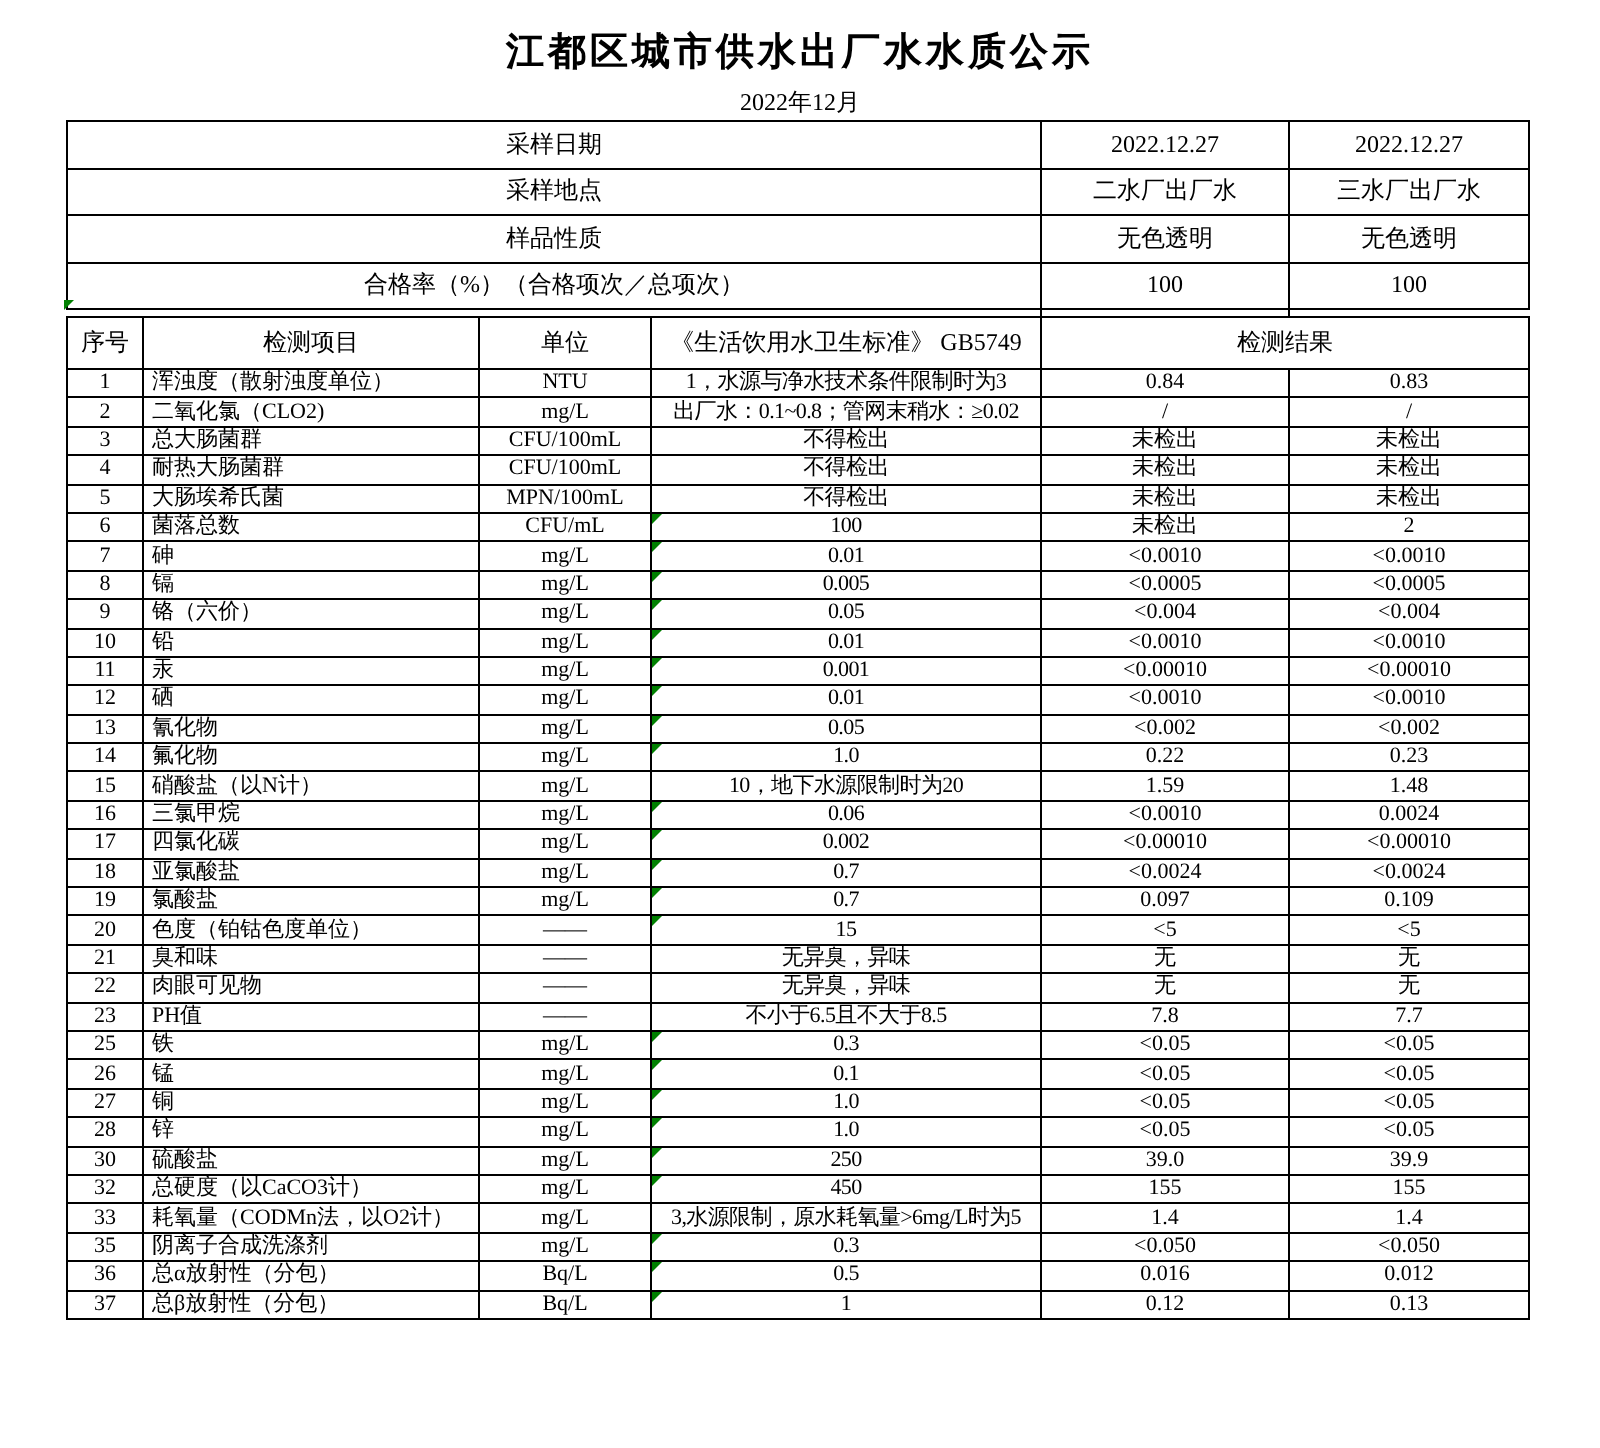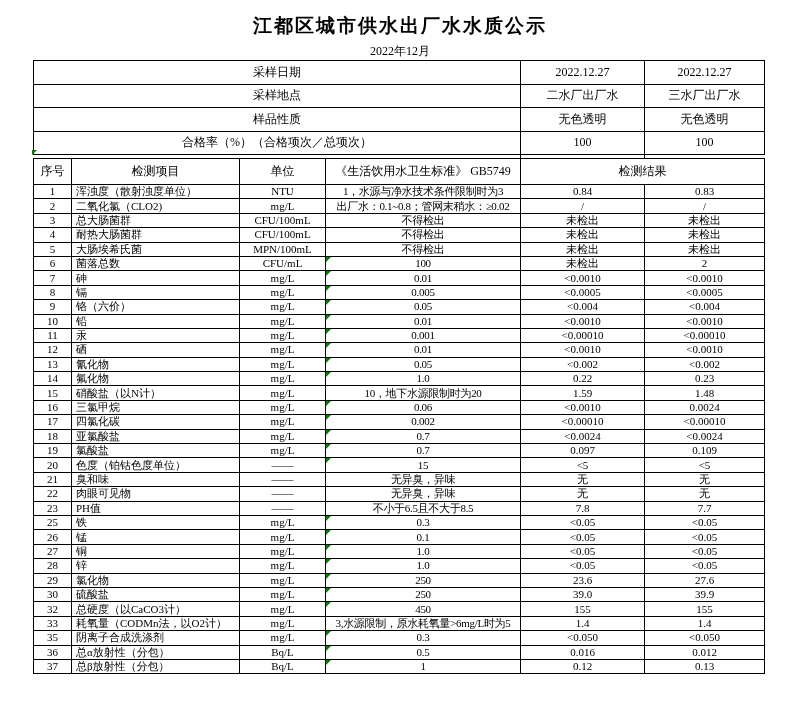--- a/index.html
+++ b/index.html
@@ -338,28 +338,20 @@
 
   <tr>
     <td class="c-seq">28</td>
     <td class="c-item">锌</td>
     <td class="c-unit">mg/L</td>
     <td class="c-std flagged">1.0</td>
     <td class="c-r">&lt;0.05</td>
     <td class="c-r">&lt;0.05</td>
   </tr>
 
-  <tr>
-    <td class="c-seq">29</td>
-    <td class="c-item">氯化物</td>
-    <td class="c-unit">mg/L</td>
-    <td class="c-std flagged">250</td>
-    <td class="c-r">23.6</td>
-    <td class="c-r">27.6</td>
-  </tr>
 
   <tr>
     <td class="c-seq">30</td>
     <td class="c-item">硫酸盐</td>
     <td class="c-unit">mg/L</td>
     <td class="c-std flagged">250</td>
     <td class="c-r">39.0</td>
     <td class="c-r">39.9</td>
   </tr>
 

